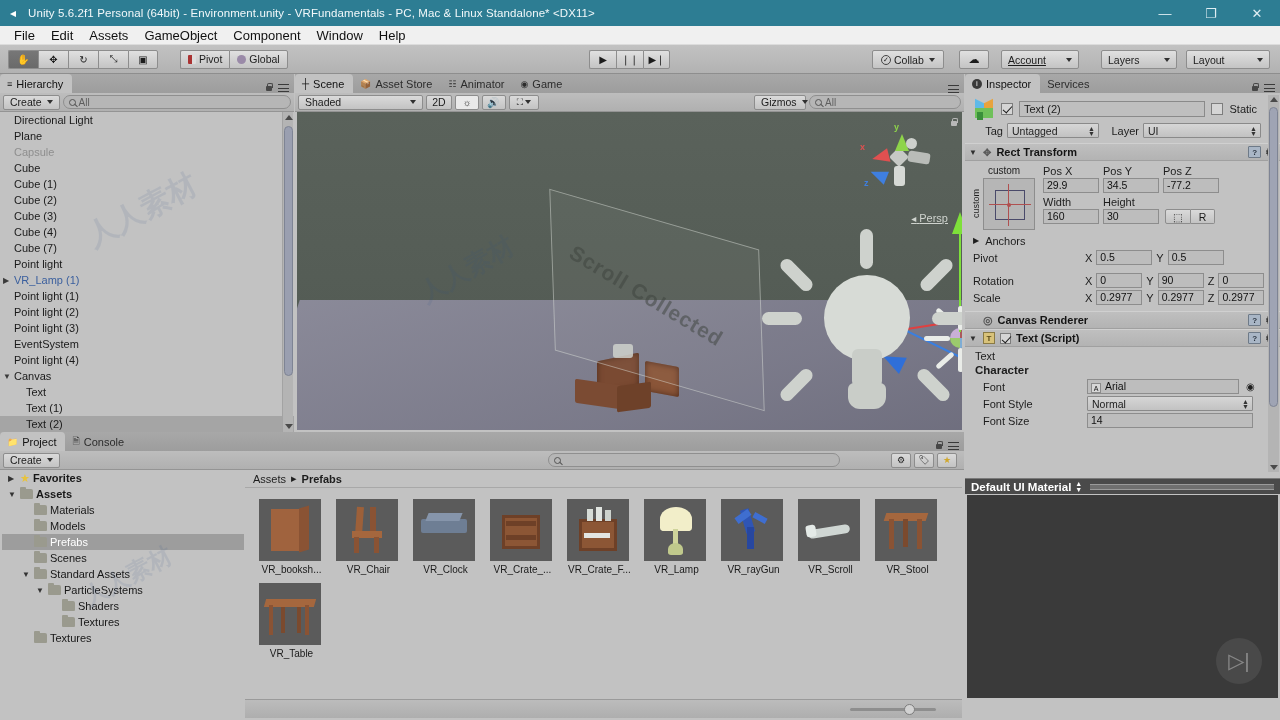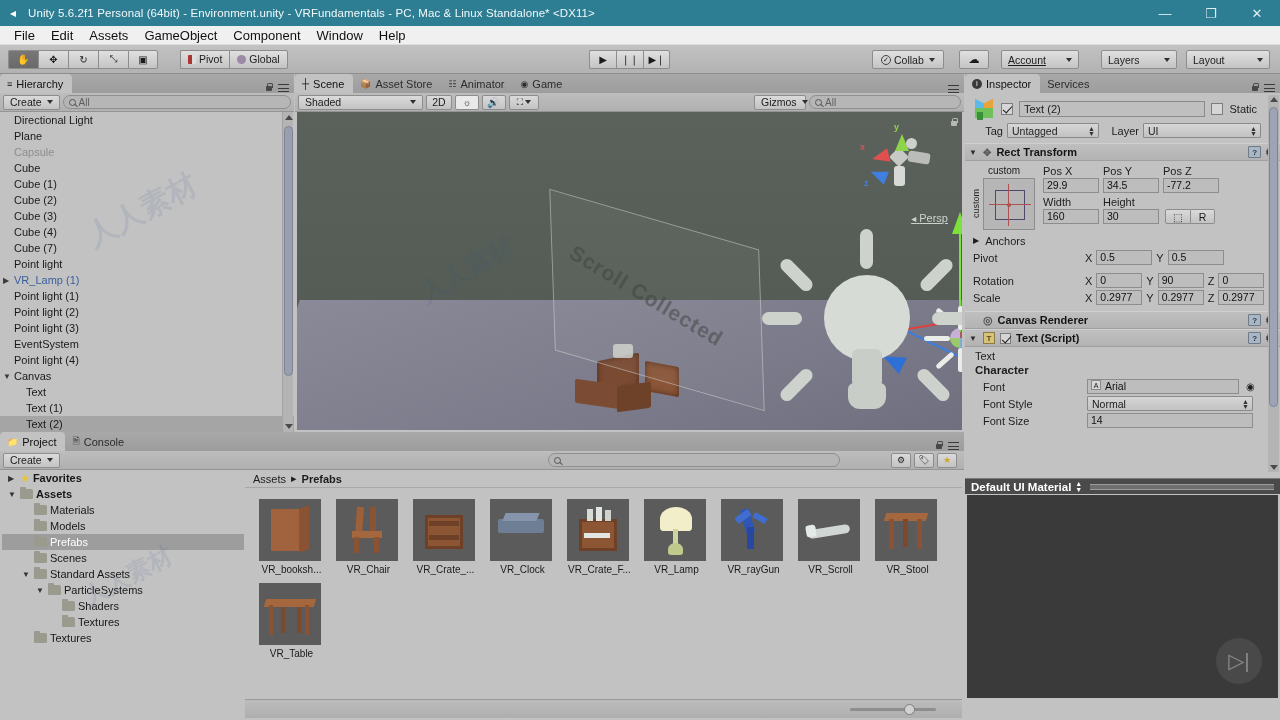--- a/index.html
+++ b/index.html
@@ -670,21 +670,21 @@
           <span class="bookico">?</span>
           <span class="gearico">⚙</span>
         </span>
       </div>
 
       <div style="padding:3px 0 0 10px;font-size:11px;">Text</div>
       <div style="padding:2px 0 2px 10px;font-size:11.5px;font-weight:bold;">Character</div>
 
       <div class="prow" style="padding-left:18px;">
         <span style="width:100px;">Font</span>
-        <div class="nfield" style="width:152px;display:flex;align-items:flex-start;gap:4px;">
+        <div class="nfield" style="width:152px;display:flex;align-items:flex-end;gap:4px;">
           <span style="width:10px;height:10px;background:#d7d7d7;border:1px solid #8a8a8a;font-size:7px;text-align:center;line-height:9px;">A</span>
           <span>Arial</span>
         </div>
         <span style="font-size:10px;margin-left:3px;">◉</span>
       </div>
       <div class="prow" style="padding-left:18px;">
         <span style="width:100px;">Font Style</span>
         <div class="dd" style="width:166px;">
           <span>Normal</span>
           <span class="updn">▲<br>▼</span>
@@ -834,32 +834,32 @@
               <div style="position:absolute;left:20px;top:8px;width:7px;height:28px;background:#9d6039;transform:rotate(4deg);"></div>
               <div style="position:absolute;left:34px;top:8px;width:6px;height:28px;background:#8a5334;"></div>
               <div style="position:absolute;left:16px;top:32px;width:30px;height:7px;background:#a5673e;"></div>
               <div style="position:absolute;left:18px;top:38px;width:5px;height:16px;background:#8a5334;"></div>
               <div style="position:absolute;left:38px;top:38px;width:5px;height:16px;background:#8a5334;"></div>
             </div>
             <div class="aname">VR_Chair</div>
           </div>
           <div class="asset">
             <div class="thumb">
+              <div style="position:absolute;left:8px;top:20px;width:46px;height:14px;background:#6e7e94;border-radius:2px;"></div>
+              <div style="position:absolute;left:14px;top:14px;width:34px;height:8px;background:#8695ab;transform:skewX(-22deg);"></div>
+            </div>
+            <div class="aname">VR_Clock</div>
+          </div>
+          <div class="asset">
+            <div class="thumb">
               <div style="position:absolute;left:12px;top:16px;width:38px;height:34px;background:#8c5635;border:3px solid #6e4027;"></div>
               <div style="position:absolute;left:16px;top:22px;width:30px;height:5px;background:#6e4027;"></div>
               <div style="position:absolute;left:16px;top:36px;width:30px;height:5px;background:#6e4027;"></div>
             </div>
             <div class="aname">VR_Crate_...</div>
-          </div>
-          <div class="asset">
-            <div class="thumb">
-              <div style="position:absolute;left:8px;top:20px;width:46px;height:14px;background:#6e7e94;border-radius:2px;"></div>
-              <div style="position:absolute;left:14px;top:14px;width:34px;height:8px;background:#8695ab;transform:skewX(-22deg);"></div>
-            </div>
-            <div class="aname">VR_Clock</div>
           </div>
           <div class="asset">
             <div class="thumb">
               <div style="position:absolute;left:12px;top:20px;width:38px;height:32px;background:#8c5635;border:3px solid #6e4027;"></div>
               <div style="position:absolute;left:20px;top:10px;width:6px;height:12px;background:#d6dbd6;"></div>
               <div style="position:absolute;left:29px;top:8px;width:6px;height:14px;background:#e0e4e0;"></div>
               <div style="position:absolute;left:38px;top:11px;width:6px;height:11px;background:#cdd2cd;"></div>
               <div style="position:absolute;left:17px;top:34px;width:26px;height:5px;background:#e3e6e3;"></div>
             </div>
             <div class="aname">VR_Crate_F...</div>

